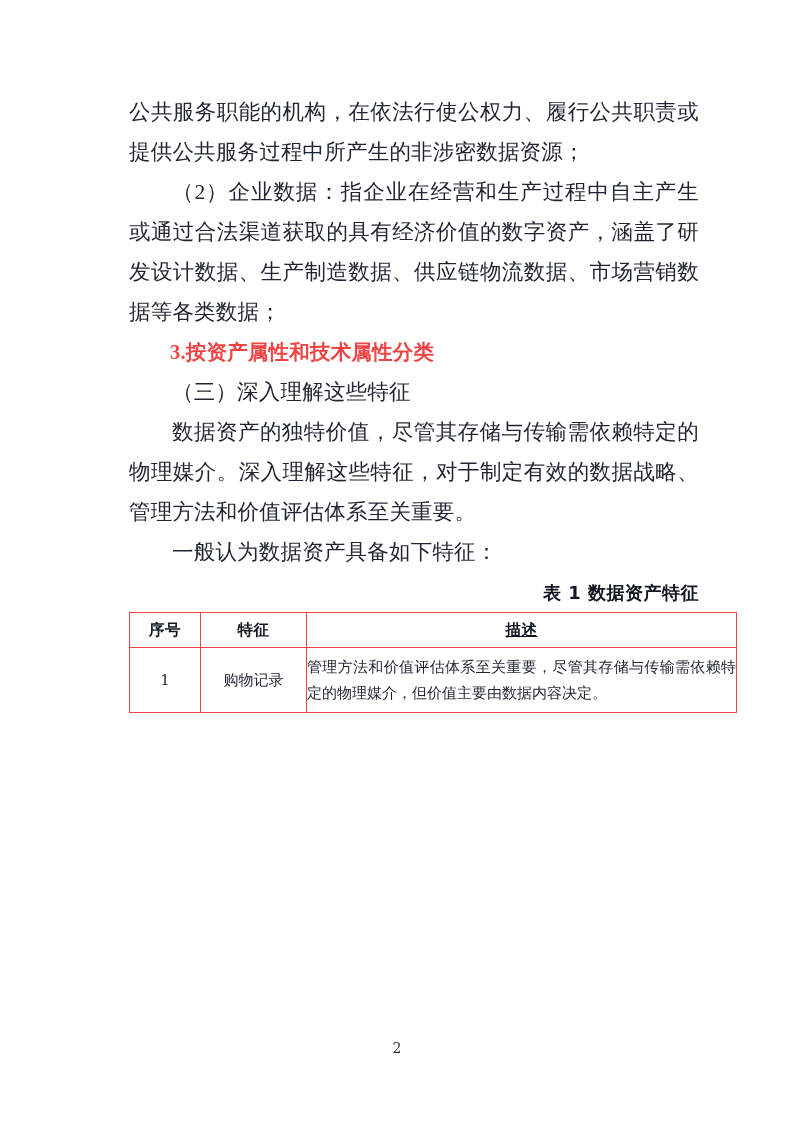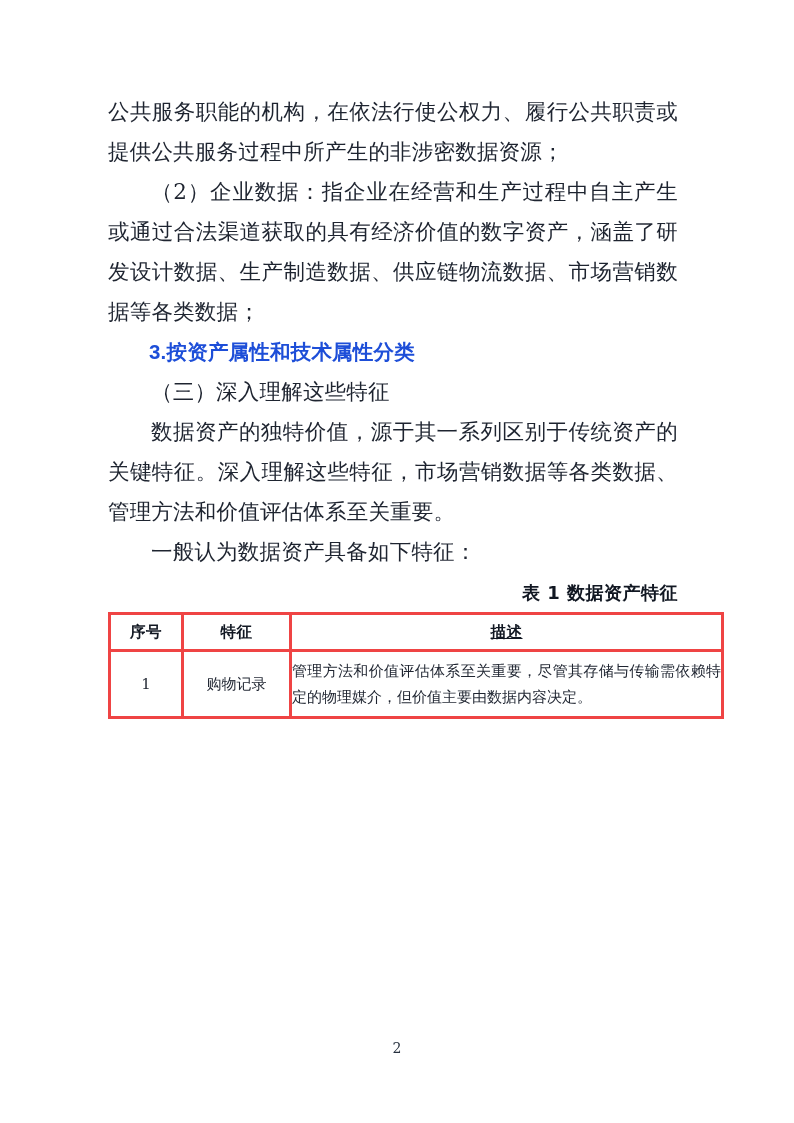--- a/index.html
+++ b/index.html
@@ -13,46 +13,47 @@
   .page {
     position: relative;
     width: 794px;
     height: 1123px;
     background: #ffffff;
     overflow: hidden;
     box-sizing: border-box;
   }
   .content {
     position: absolute;
-    left: 108px;
+    left: 129px;
     top: 92px;
     width: 570px;
   }
   
   .para {
     font-family: "DejaVu Serif", "Liberation Serif", serif;
     font-size: 21.5px;
     line-height: 40px;
     color: #1e2430;
     text-align: justify;
     text-justify: inter-ideograph;
     margin: 0;
     letter-spacing: 0.2px;
     word-break: break-all;
   }
   .para.indent {
     text-indent: 2em;
+    font-family: Liberation Serif, serif;
   }
   
   .heading-bold {
-    font-family: Liberation Sans, sans-serif;
+    font-family: Liberation Serif, serif;
     font-size: 20.5px;
     font-weight: bold;
     line-height: 40px;
-    color: #1d4ed8;
+    color: #ef4444;
     margin: 0;
     text-indent: 2em;
     letter-spacing: 0.2px;
   }
   
   .table-caption {
     font-family: "DejaVu Sans", "Liberation Sans", sans-serif;
     font-size: 18px;
     font-weight: bold;
     color: #111722;
@@ -63,21 +64,21 @@
   }
   
   .data-table {
     border-collapse: collapse;
     width: 604px;
     margin: 0;
     table-layout: fixed;
   }
   .data-table th,
   .data-table td {
-    border: 3px solid #ef4444;
+    border: 1px solid #ef4444;
     padding: 0;
     vertical-align: middle;
     margin-left: 40px;
   }
   .data-table th {
     font-family: "DejaVu Sans", "Liberation Sans", sans-serif;
     font-size: 15.5px;
     font-weight: bold;
     color: #111722;
     text-align: center;
@@ -124,21 +125,21 @@
     <p class="para">公共服务职能的机构，在依法行使公权力、履行公共职责或提供公共服务过程中所产生的非涉密数据资源；</p>
 
     <p class="para indent">（2）企业数据：指企业在经营和生产过程中自主产生或通过合法渠道获取的具有经济价值的数字资产，涵盖了研发设计数据、生产制造数据、供应链物流数据、市场营销数据等各类数据；</p>
 
 
     <h3 class="heading-bold">3.按资产属性和技术属性分类</h3>
 
 
     <p class="para indent">（三）深入理解这些特征</p>
 
-    <p class="para indent">数据资产的独特价值，源于其一系列区别于传统资产的关键特征。深入理解这些特征，市场营销数据等各类数据、管理方法和价值评估体系至关重要。</p>
+    <p class="para indent">数据资产的独特价值，尽管其存储与传输需依赖特定的物理媒介。深入理解这些特征，对于制定有效的数据战略、管理方法和价值评估体系至关重要。</p>
 
     <p class="para indent">一般认为数据资产具备如下特征：</p>
 
     <div class="table-caption">表 1  数据资产特征</div>
 
     <table class="data-table">
       <thead>
         <tr>
           <th class="col-no">序号</th>
           <th class="col-feat">特征</th>

